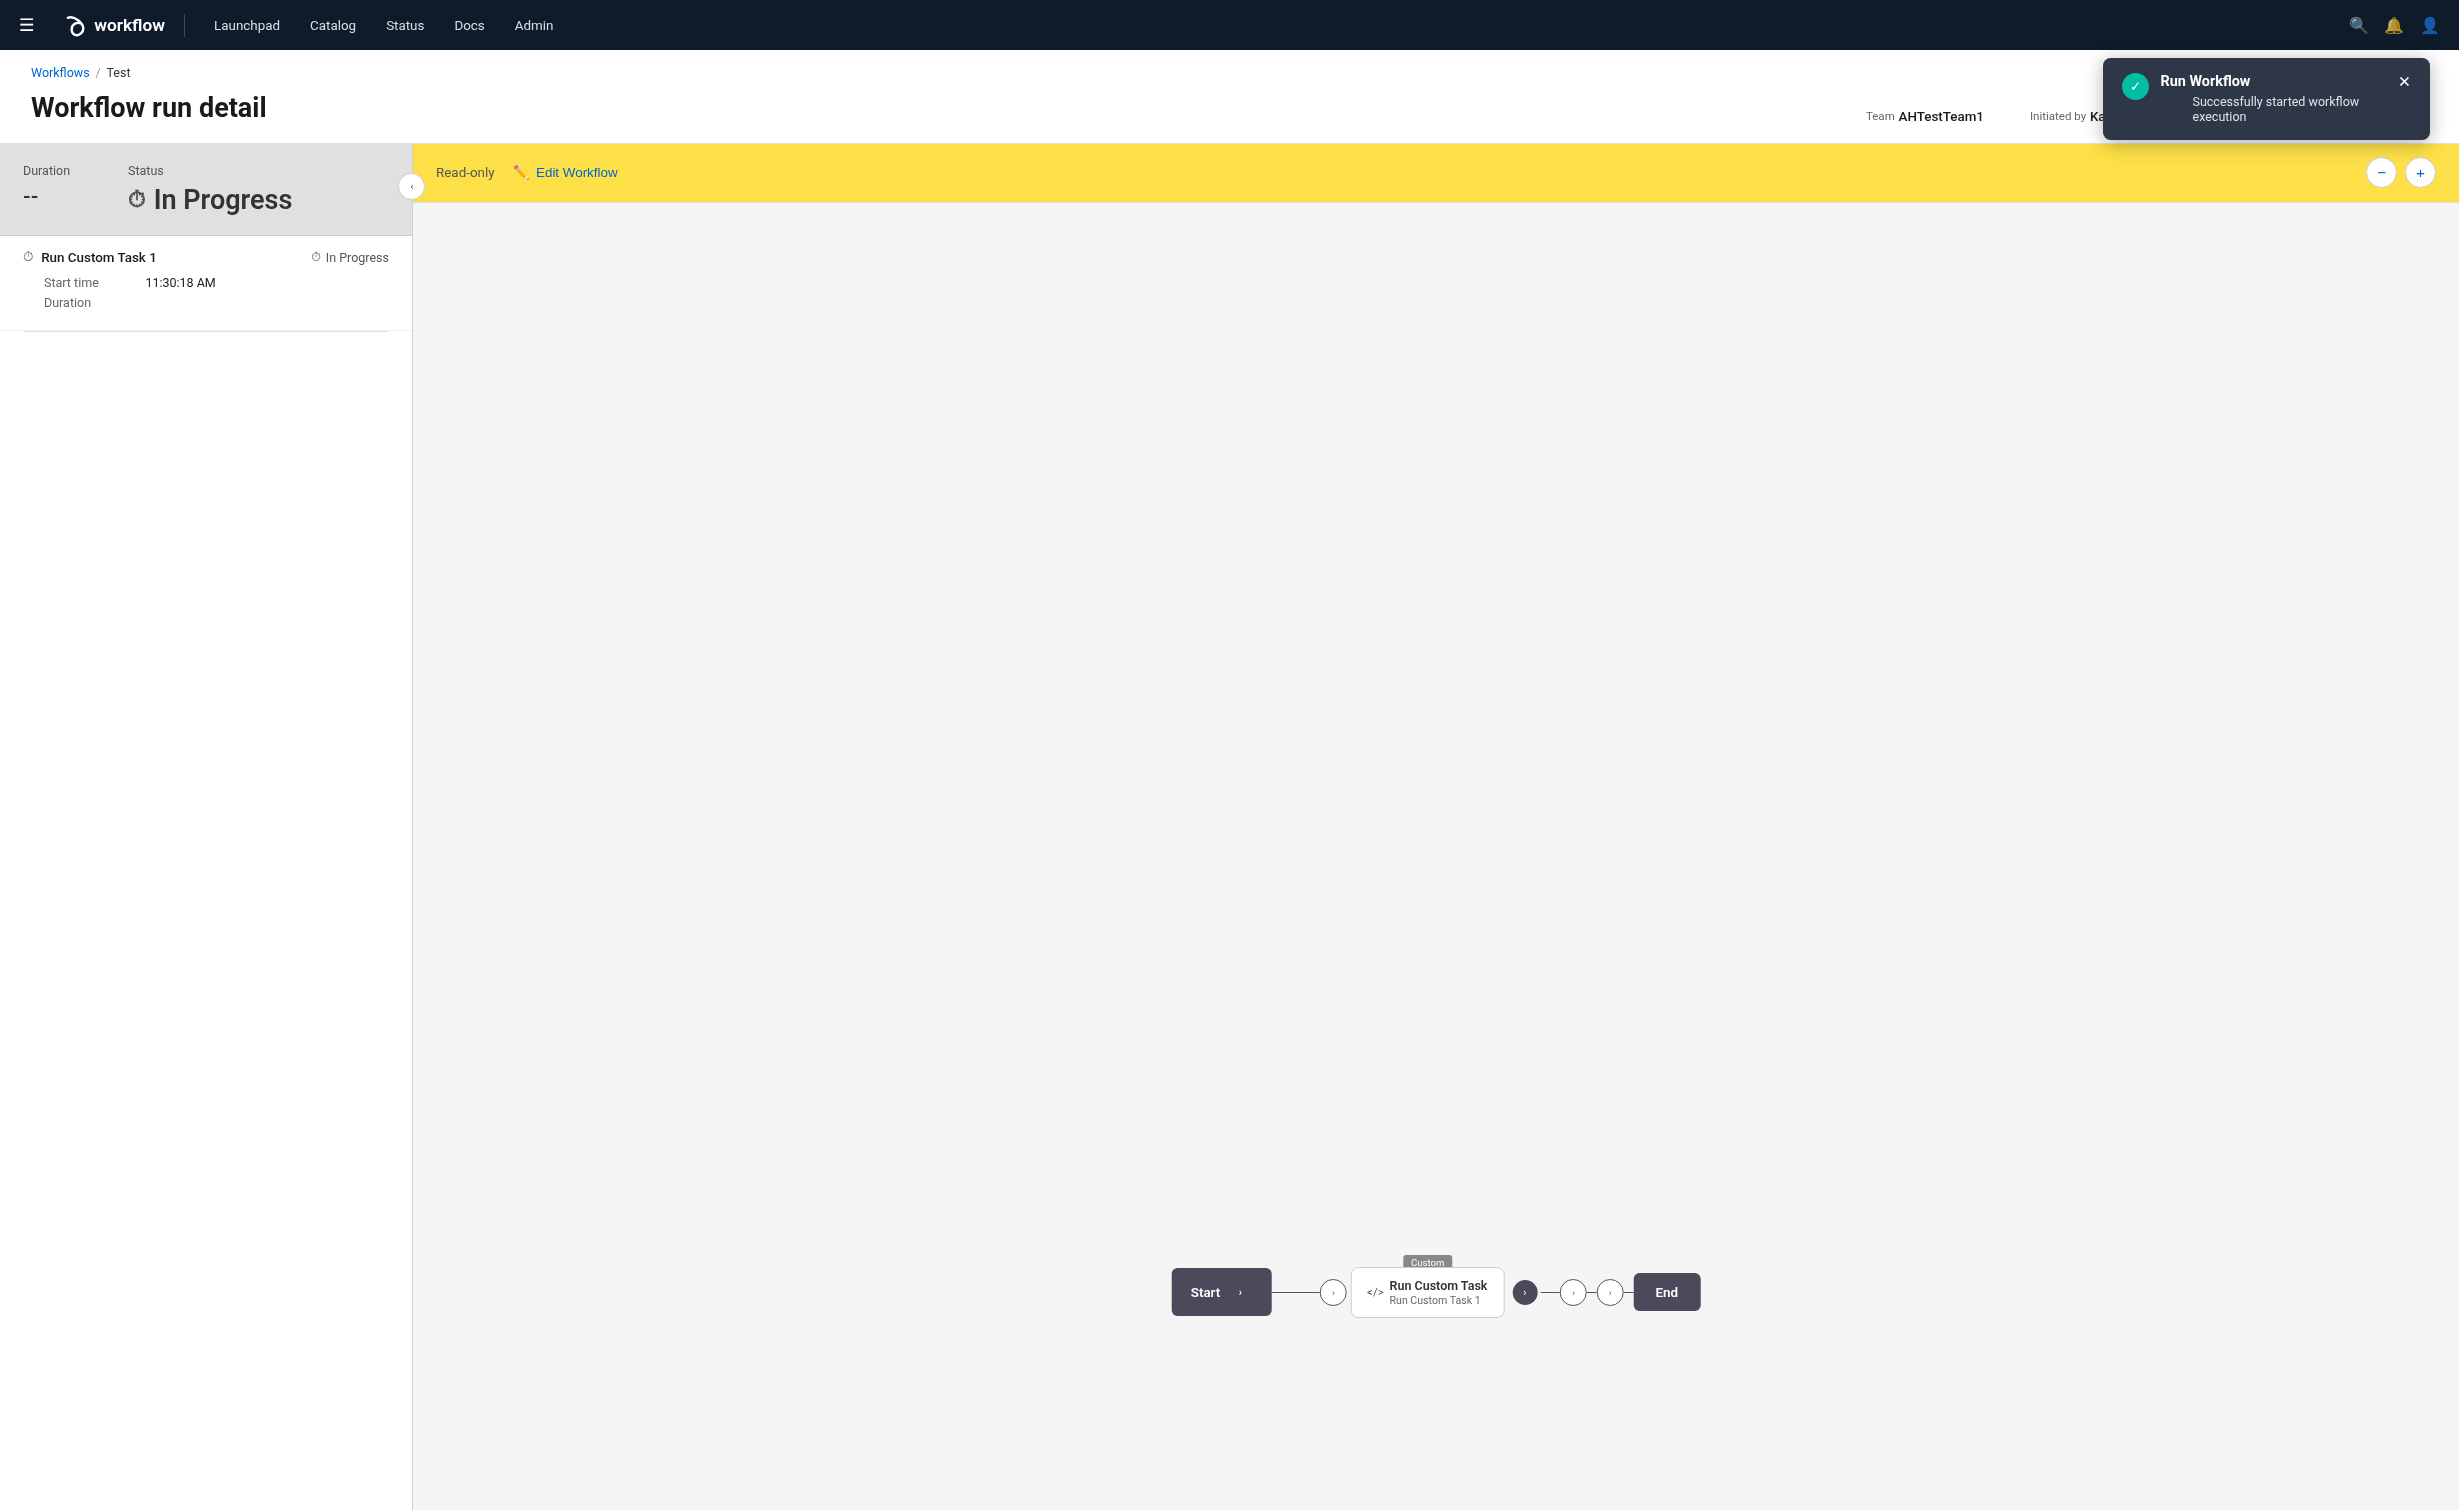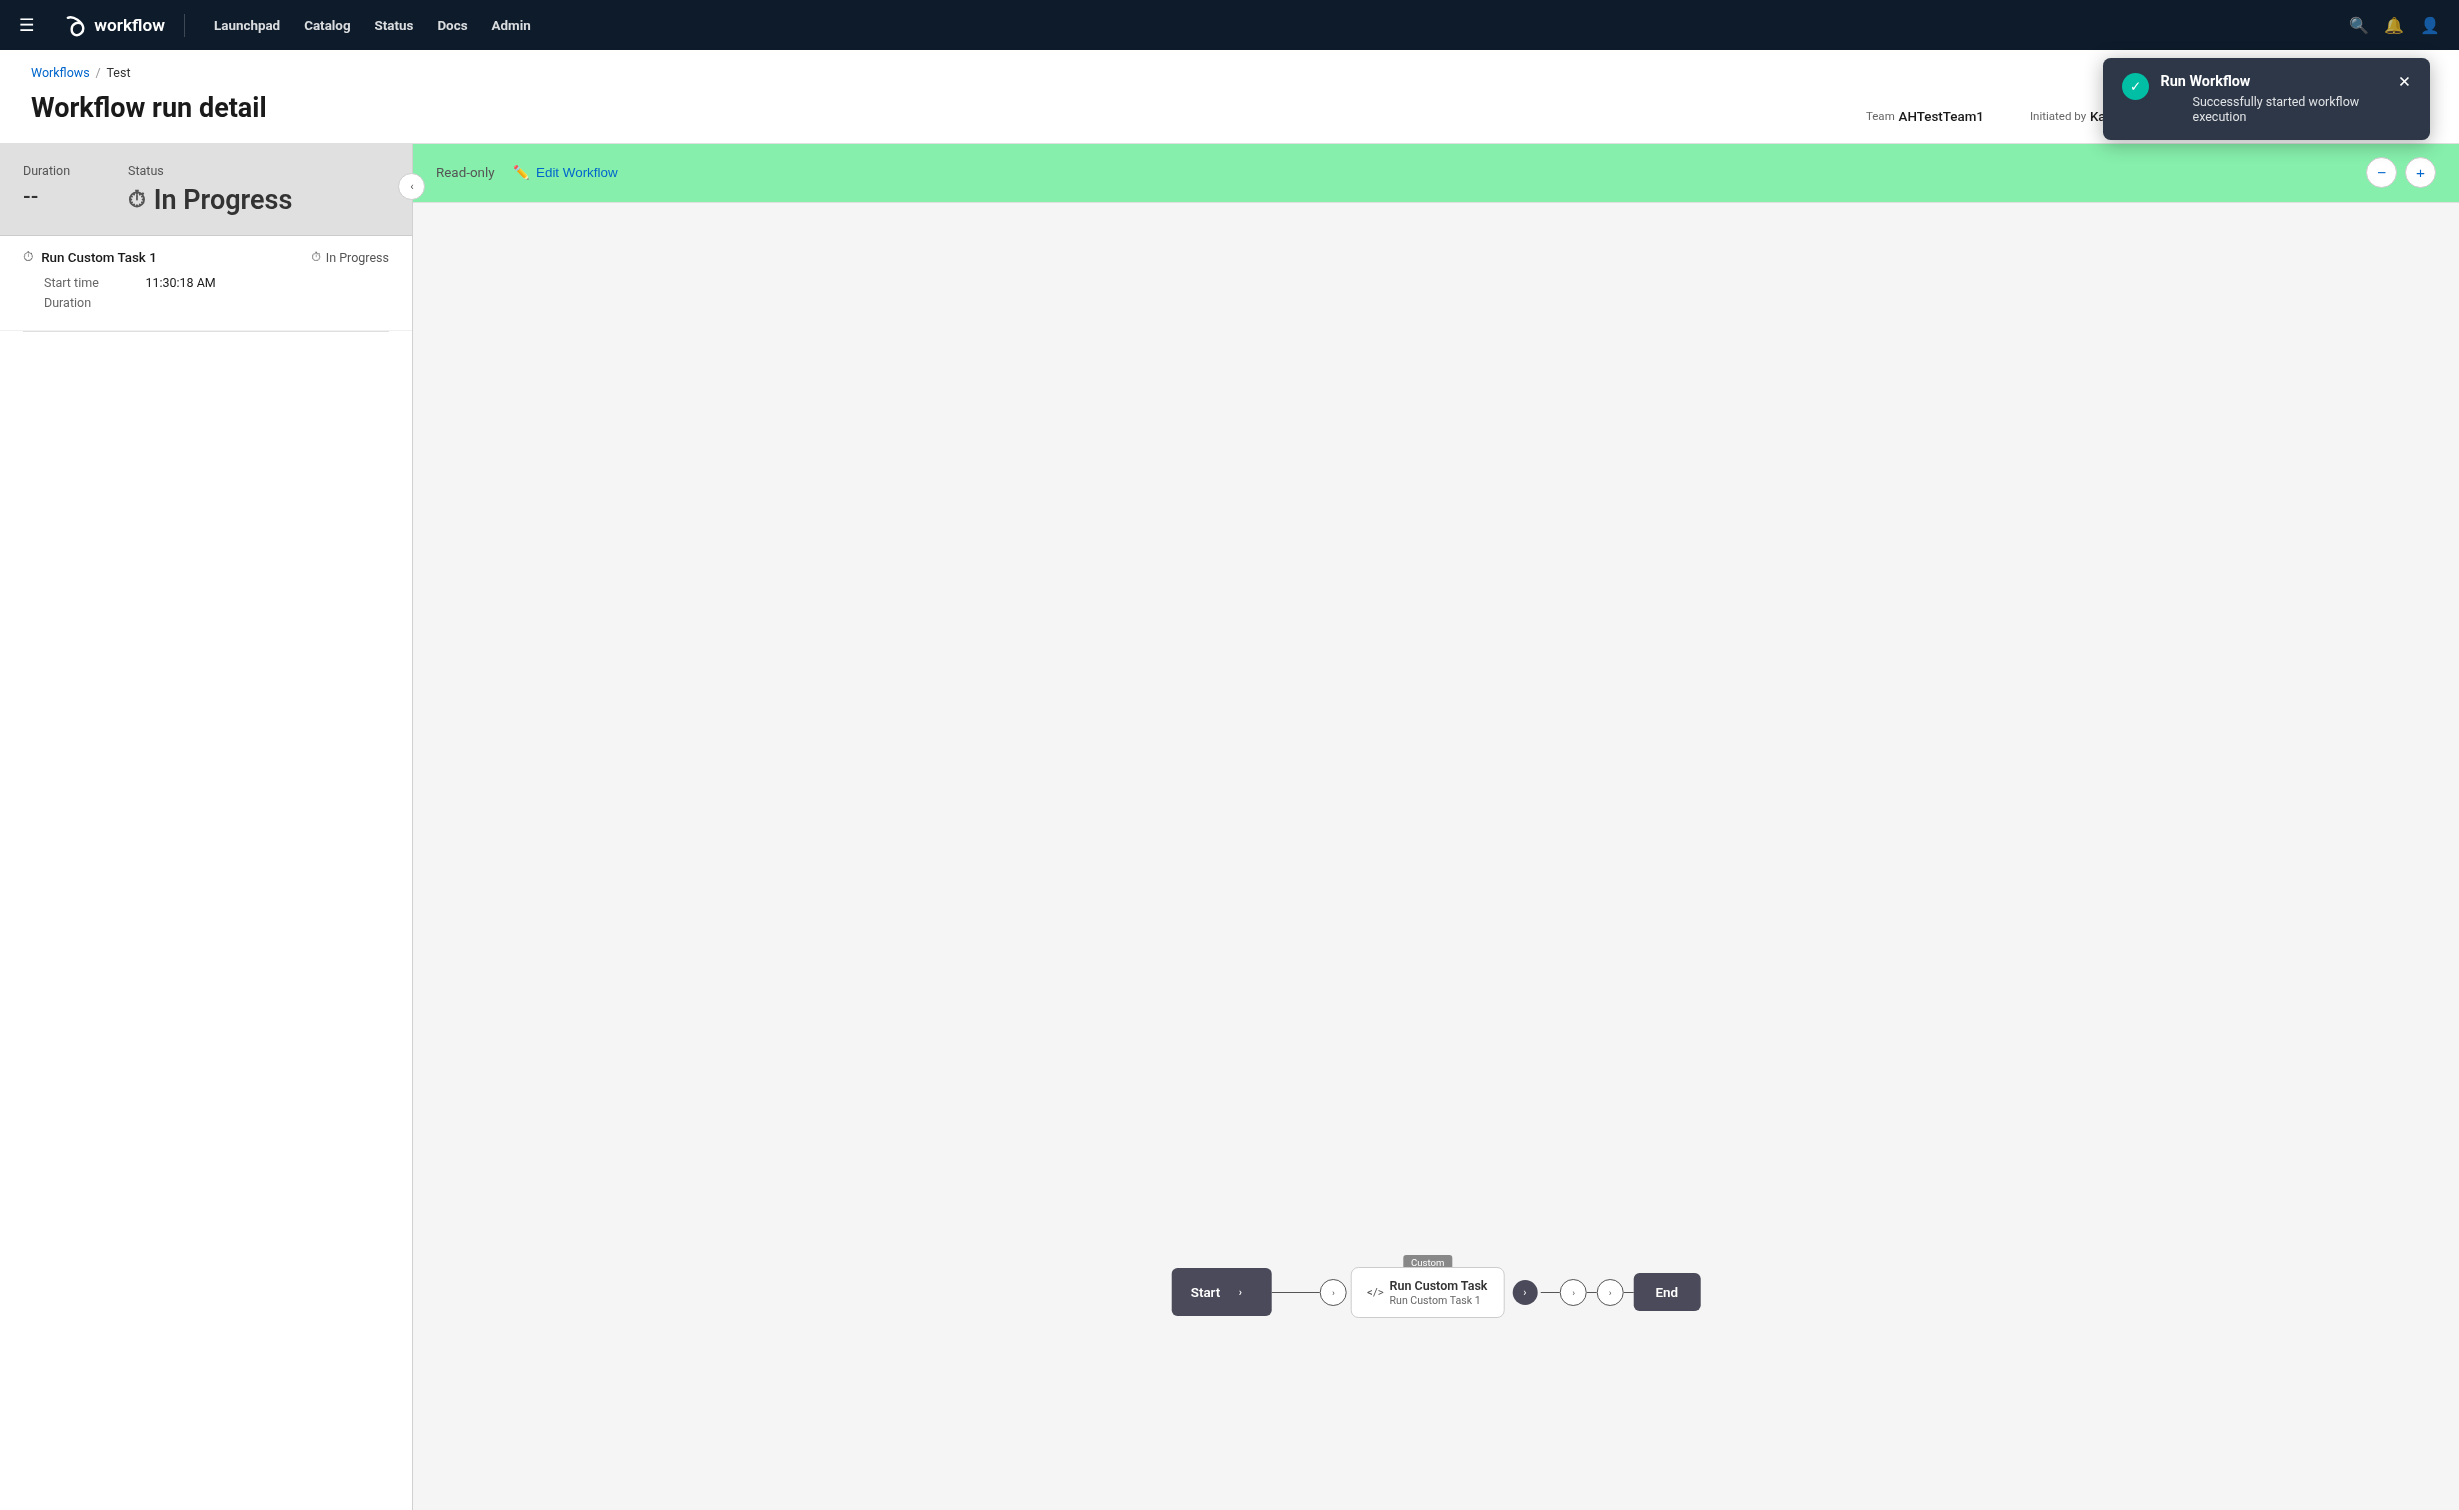--- a/index.html
+++ b/index.html
@@ -12,21 +12,21 @@
       display: flex;
       align-items: center;
       padding: 0 19px;
       gap: 29px;
       position: relative;
       z-index: 100;
     }
     .nav-hamburger { color: white; font-size: 17.3px; cursor: pointer; }
     .nav-logo { display: flex; align-items: center; gap: 7.7px; color: white; font-size: 17.3px; font-weight: 600; border-right: 1px solid rgba(255,255,255,0.2); padding-right: 19px; }
     .nav-logo-icon { width: 23px; height: 23px; }
-    .nav-links { display: flex; gap: 24px; font-weight: bold; }
+    .nav-links { display: flex; gap: 30px; }
     .nav-link { color: rgba(255,255,255,0.85); text-decoration: none; font-size: 13.4px; cursor: pointer; }
     .nav-icons { margin-left: auto; display: flex; gap: 15.4px; color: rgba(255,255,255,0.7); }
 
     
     .page-layout { display: flex; flex-direction: column; height: calc(100vh - 50px); }
 
     
     .page-header {
       background: white;
       padding: 15.4px 31px 19px;
@@ -119,21 +119,21 @@
     
     .canvas-area {
       flex: 1;
       background: #f5f5f5;
       display: flex;
       flex-direction: column;
       overflow: hidden;
       position: relative;
     }
     .canvas-toolbar {
-      background: #86efac;
+      background: #fde047;
       padding: 13.4px 23px;
       display: flex;
       align-items: center;
       gap: 19px;
       border-bottom: 1px solid #e0e0e0;
     }
     .readonly-label { font-size: 13.4px; color: #555; }
     .edit-workflow-btn {
       display: flex;
       align-items: center;

